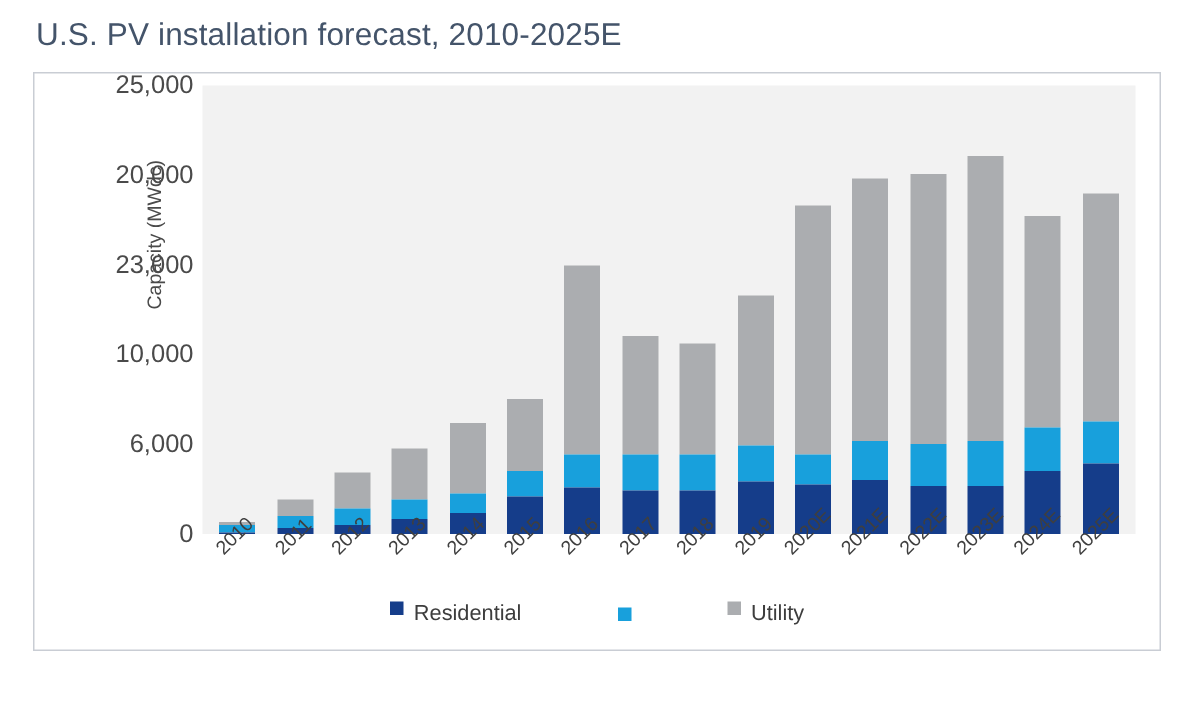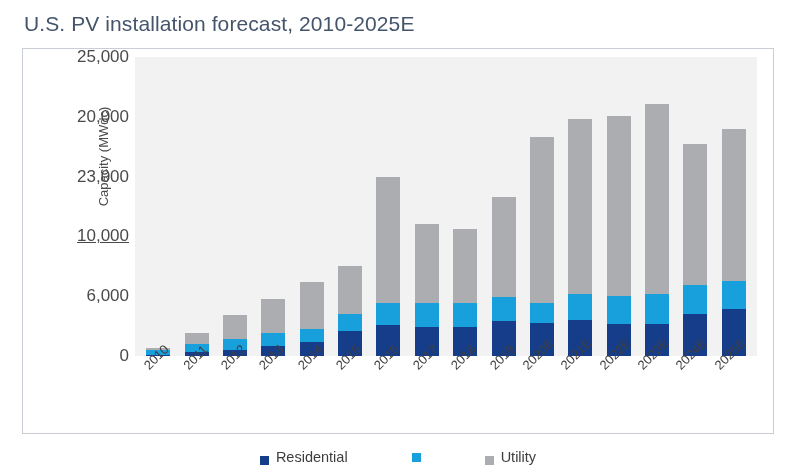--- a/index.html
+++ b/index.html
@@ -126,22 +126,22 @@
   .legend{
     position:absolute;
     left:0;right:0;
     top:352px;
     display:flex;
     justify-content:center;
     gap:64px;
     align-items:center;
   }
   .legend-item{
-    display:flex;align-items:flex-end;gap:7px;
-    font-size:14.5px;color:#3d3d3d;margin-top:48px;
+    display:flex;align-items:flex-start;gap:7px;
+    font-size:14.5px;color:#3d3d3d;
   }
   .legend-swatch{
     width:9px;height:9px;display:inline-block;
   }
   .source{
     position:absolute;
     left:26px;top:441px;
     font-size:13.5px;
     color:#44546a;
   }
@@ -155,21 +155,21 @@
 
   <div class="chart-panel">
     <div class="plot-wrap">
 
       <div class="y-axis-title">Capacity (MWdc)</div>
 
       <div class="y-ticks">
           <div class="y-tick" style="top: 8px;">25,000</div>
           <div class="y-tick" style="top: 67.8px;">20,000</div>
           <div class="y-tick" style="top: 127.6px;">23,000</div>
-          <div class="y-tick" style="top: 187.4px; text-decoration: underline;">10,000</div>
+          <div class="y-tick" style="top: 187.4px;">10,000</div>
           <div class="y-tick" style="top: 247.2px;">6,000</div>
           <div class="y-tick" style="top: 307px;">0</div>
         </div>
 
       <div class="plot-area">
         <div class="bars">
             <div class="bar-col">
               <div class="bar-stack">
                 <div class="seg" style="height: 2.392px; background: rgb(171, 173, 176);"></div>
                 <div class="seg" style="height: 4.784px; background: rgb(24, 160, 220);"></div>

